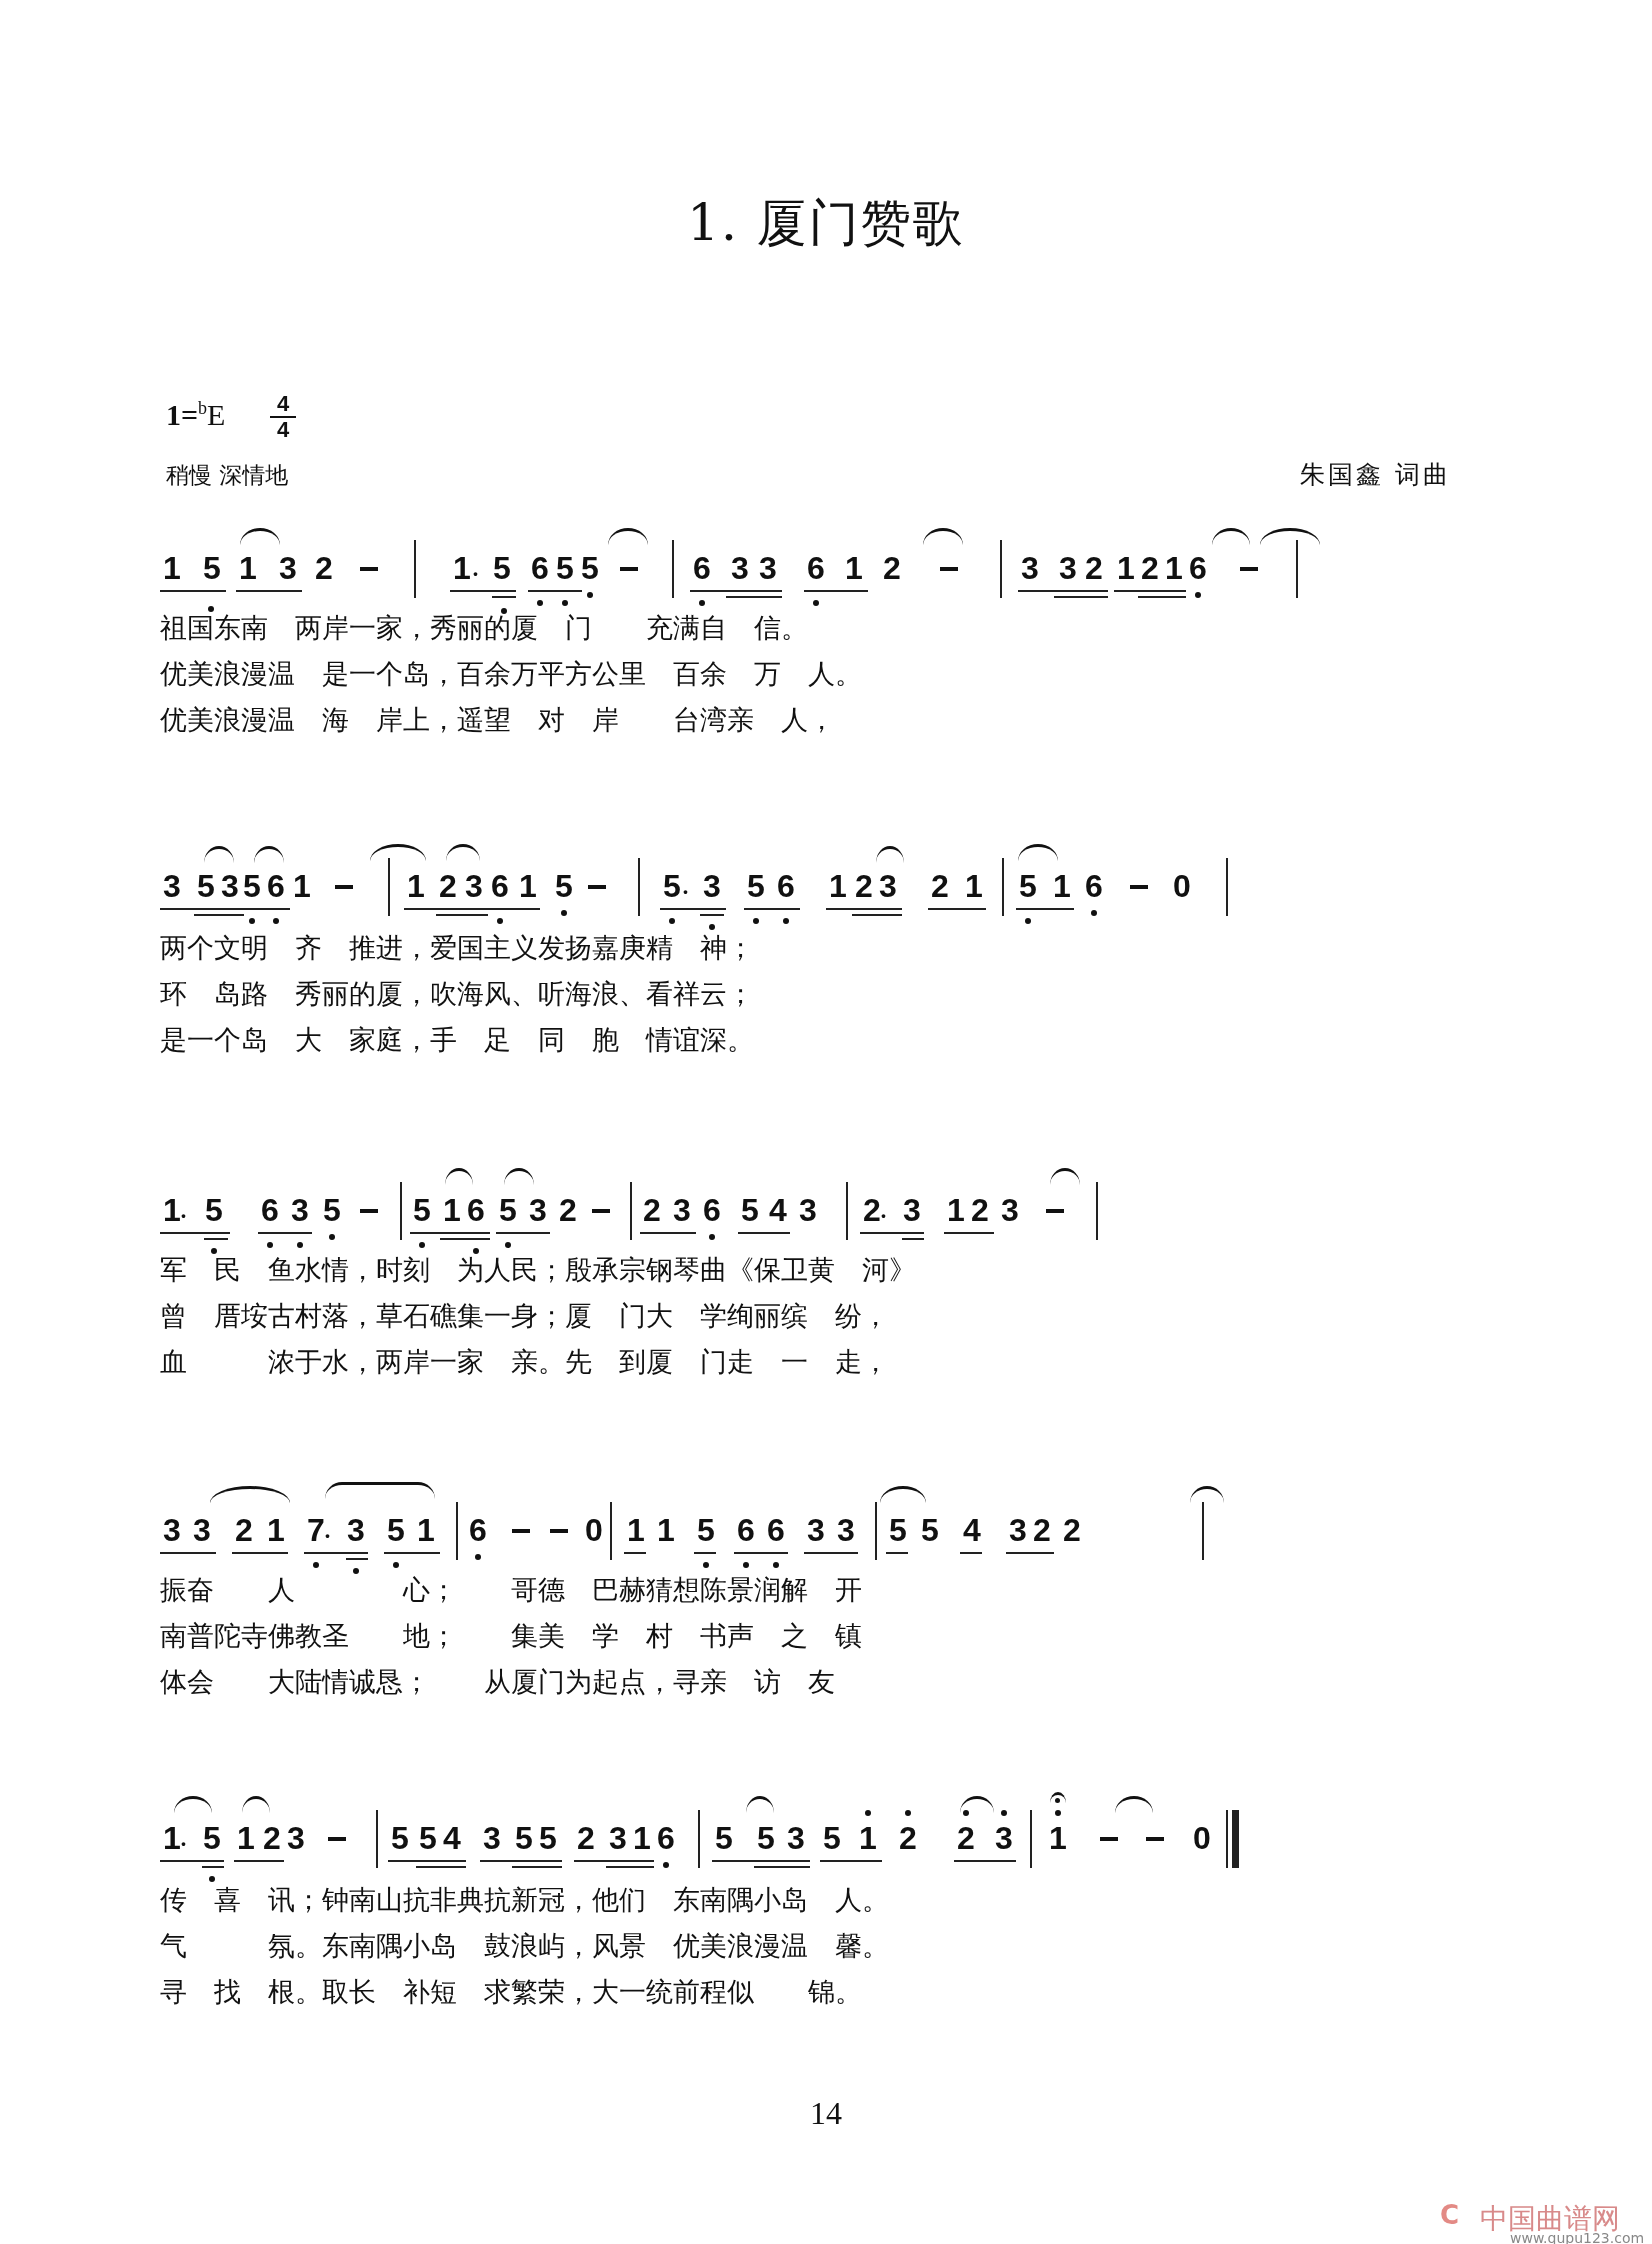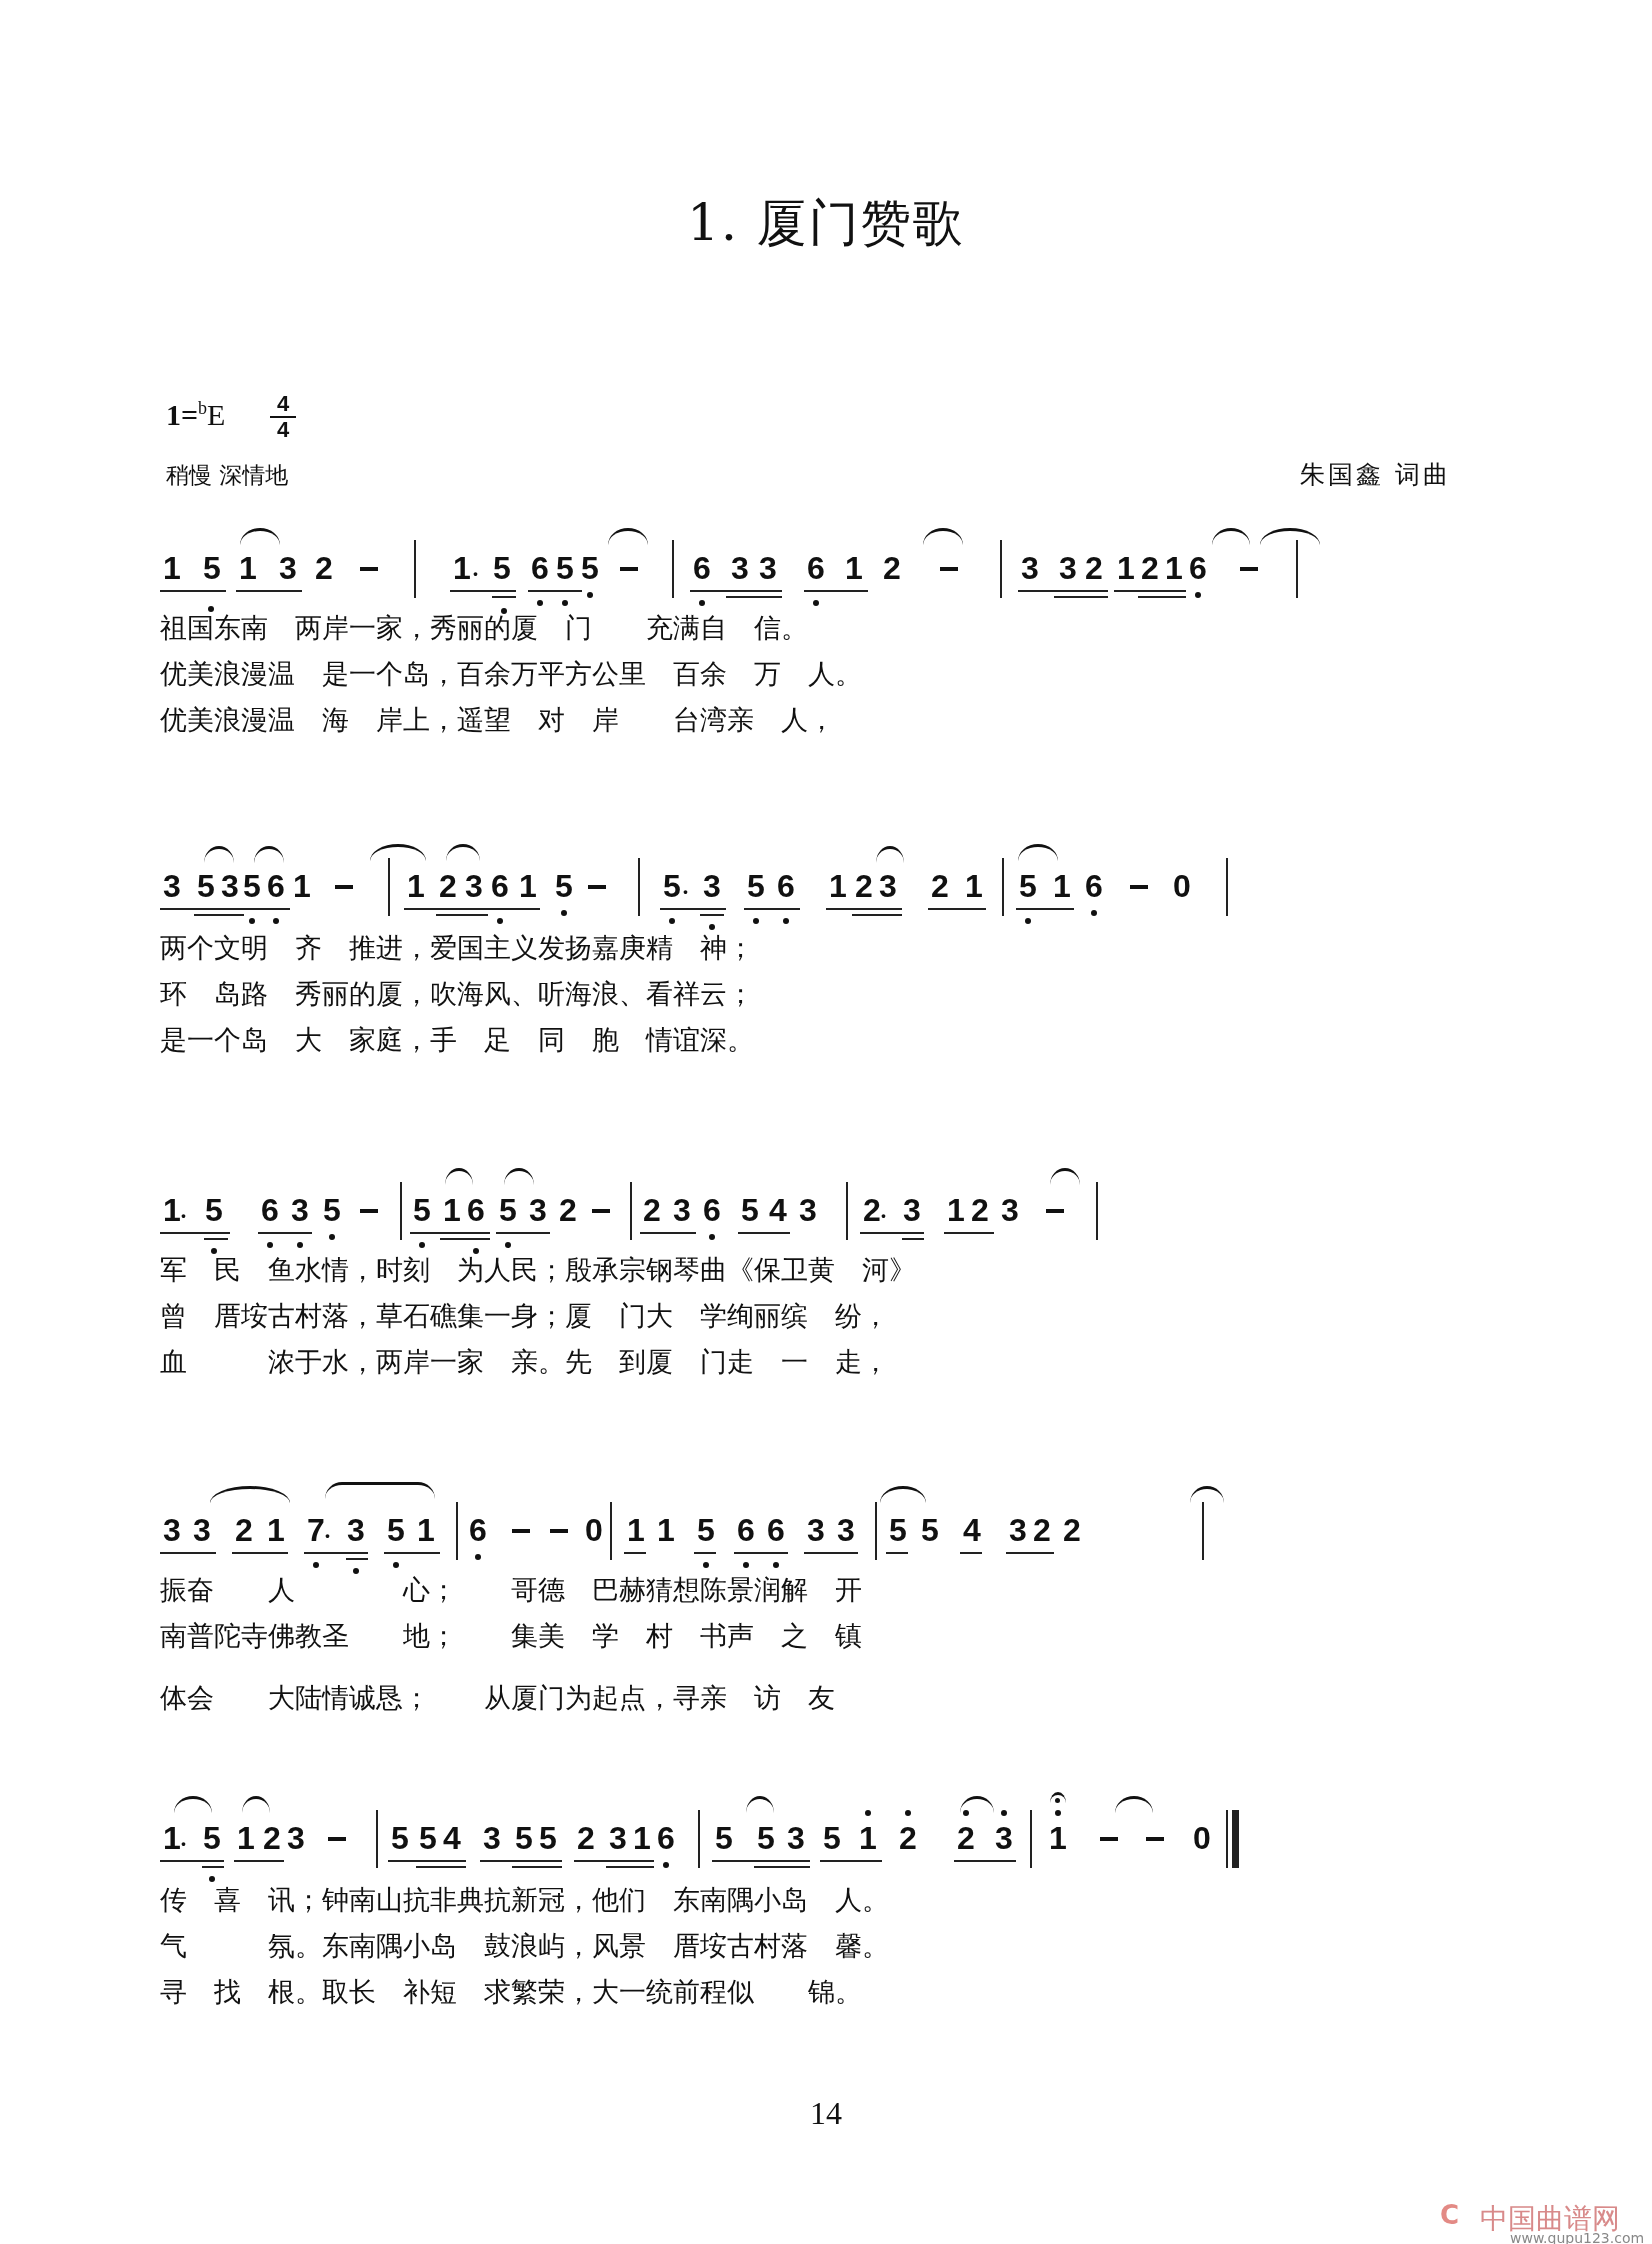--- a/index.html
+++ b/index.html
@@ -297,21 +297,21 @@
     <span class="n" style="left:800px;">4</span>
     <div class="ul" style="left:800px;top:42px;width:22px;"></div>
     <span class="n" style="left:846px;">3</span>
       <span class="n" style="left:870px;">2</span>
     <div class="ul" style="left:846px;top:42px;width:48px;"></div>
     <span class="n" style="left:900px;">2</span>
     <div class="bar" style="left:1042px;"></div>
   </div>
   <div class="lyr" style="top:62px;">振奋　　人　　　　心；　　哥德　巴赫猜想陈景润解　开</div>
   <div class="lyr" style="top:108px;">南普陀寺佛教圣　　地；　　集美　学　村　书声　之　镇</div>
-  <div class="lyr" style="top:170px;font-family:Liberation Mono, monospace;">体会　　大陆情诚恳；　　从厦门为起点，寻亲　访　友</div>
+  <div class="lyr" style="top:154px;font-family:Liberation Mono, monospace;">体会　　大陆情诚恳；　　从厦门为起点，寻亲　访　友</div>
 </div>
 
 <div class="system" style="top:1818px;">
   <div class="notes">
     <div class="slur" style="left:14px;top:-22px;width:38px;"></div>
     <div class="slur" style="left:82px;top:-22px;width:28px;"></div>
     <div class="slur" style="left:586px;top:-22px;width:28px;"></div>
     <div class="slur" style="left:955px;top:-22px;width:38px;"></div>
     <div class="slur" style="left:800px;top:-22px;width:34px;"></div>
     <span class="n" style="left:0px;">1</span>
@@ -365,21 +365,21 @@
       <div class="dotb" style="left:895px;top:-8px;"></div>
     <div class="slur" style="left:890px;top:-26px;width:16px;height:8px;"></div>
       <div class="dotb" style="left:895px;top:-20px;width:5px;height:5px;"></div>
     <div class="dash" style="left:940px;"></div>
       <div class="dash" style="left:986px;"></div>
     <span class="n" style="left:1030px;">0</span>
     <div class="bar thin" style="left:1066px;"></div>
     <div class="bar final" style="left:1072px;"></div>
   </div>
   <div class="lyr" style="top:64px;">传　喜　讯；钟南山抗非典抗新冠，他们　东南隅小岛　人。</div>
-  <div class="lyr" style="top:110px;">气　　　氛。东南隅小岛　鼓浪屿，风景　厝垵古村落　馨。</div>
+  <div class="lyr" style="top:110px;">气　　　氛。东南隅小岛　鼓浪屿，风景　优美浪漫温　馨。</div>
   <div class="lyr" style="top:156px;">寻　找　根。取长　补短　求繁荣，大一统前程似　　锦。</div>
 </div>
 
 <div class="abs pageno">14</div>
 
 <div class="abs wm">
   <span class="wm-logo">C</span>
   <span class="wm-text">中国曲谱网</span>
   <span class="wm-url">www.qupu123.com</span>
 </div>

